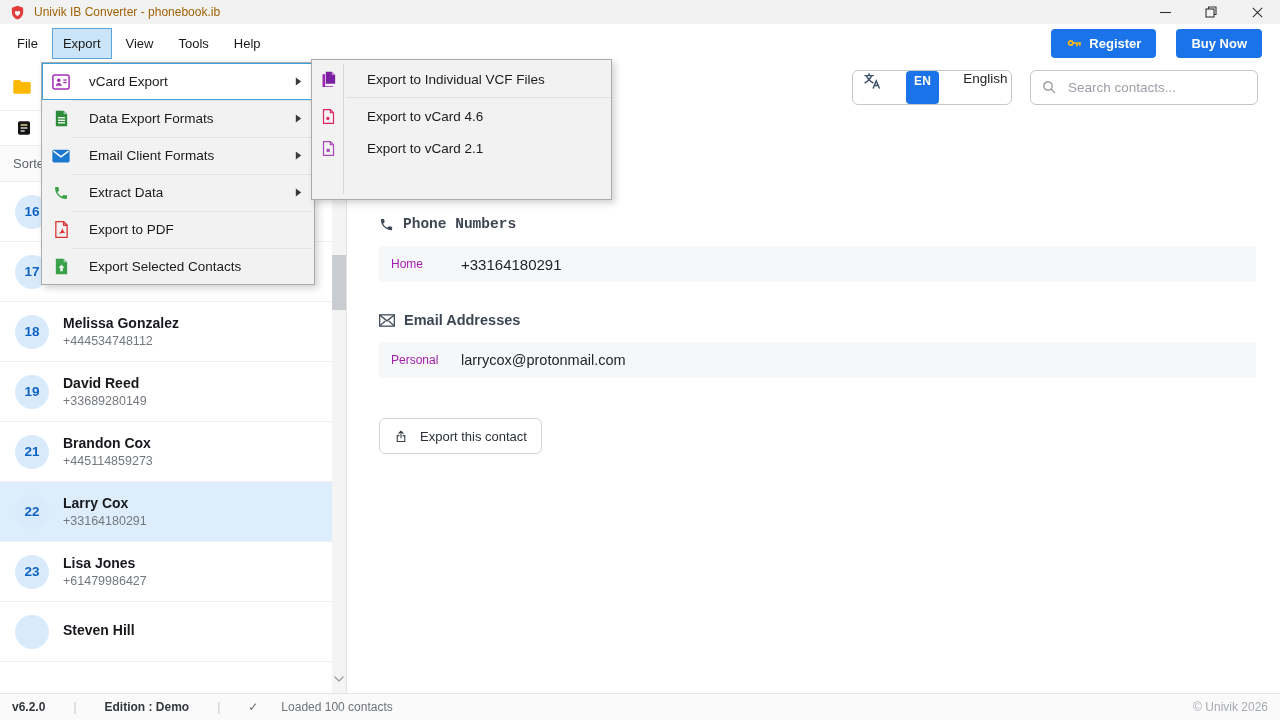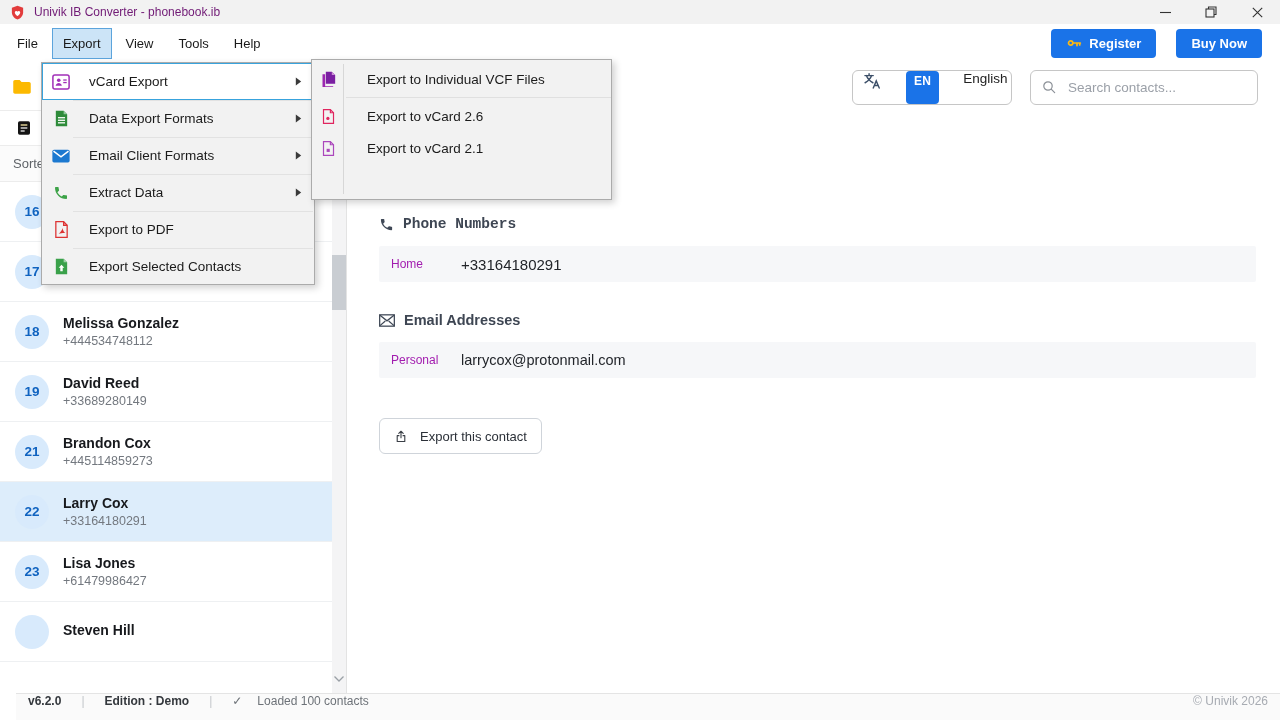--- a/index.html
+++ b/index.html
@@ -7,21 +7,21 @@
   body {
     width:1280px; height:720px; position:relative; overflow:hidden;
     background:#fff; font-family:"Liberation Sans", sans-serif; color:#1a1a1a;
     -webkit-font-smoothing:antialiased;
   }
 
   
   .titlebar { position:absolute; top:0; left:0; right:0; height:24px; background:#f2f2f2;
     display:flex; align-items:center; }
   .app-icon { margin:0 9px 0 10px; display:flex; }
-  .win-title { font-size:12px; color:#701a75; }
+  .win-title { font-size:12px; color:#a16207; }
   .win-controls { margin-left:auto; display:flex; height:100%; }
   .win-btn { width:46px; height:100%; display:flex; align-items:center; justify-content:center; }
 
   
   .menubar { position:absolute; top:24px; left:0; right:0; height:38px; background:#fff;
     display:flex; align-items:center; padding-left:6px; }
   .menu-item { font-size:13px; color:#1a1a1a; padding:7px 10px; margin-right:3px; border:1px solid transparent; }
   .menu-item.active { background:#cce4f7; border:1px solid #5ca4dc; }
   .menubar-right { margin-left:auto; display:flex; gap:20px; padding-right:18px; align-items:center; }
   .btn-primary { background:#1a73e8; color:#fff; font-size:13px; font-weight:700; border:none;
@@ -89,23 +89,23 @@
   .vcard-submenu { position:absolute; left:311px; top:59px; width:301px; height:141px;
     background:#f2f2f2; border:1px solid #ababab; box-shadow:3px 3px 7px rgba(0,0,0,.18);
     z-index:60; padding-top:3px; }
   .sm-divider { position:absolute; left:31px; top:4px; bottom:5px; width:1px; background:#d7d7d7; }
   .sm-item { height:32px; display:flex; align-items:center; }
   .sm-icon { width:16px; margin-left:8px; display:flex; justify-content:center; flex:none; }
   .sm-label { margin-left:31px; font-size:13.5px; color:#1b1b1b; }
   .sm-sep { height:1px; background:#e0e0e0; margin:2px 0 2px 0; }
 
   
-  .statusbar { position:absolute; left:16px; right:0; bottom:0; height:27px; background:#fafafa;
-    border-top:1px solid #e4e4e4; display:flex; align-items:flex-start; padding:0 12px;
-    font-size:12px; gap:20px; }
+  .statusbar { position:absolute; left:0; right:0; bottom:0; height:27px; background:#fafafa;
+    border-top:1px solid #e4e4e4; display:flex; align-items:center; padding:0 12px;
+    font-size:12px; gap:28px; }
   .sb-strong { color:#34383d; font-weight:700; }
   .sb-pipe { color:#c4c7cb; }
   .sb-muted { color:#6d7278; }
   .sb-copy { margin-left:auto; color:#a7abb2; }
 </style>
 </head>
 <body>
 
 <div class="titlebar">
   <span class="app-icon">
@@ -414,21 +414,21 @@
   </div>
   <div class="sm-sep" style="margin-left:34px;"></div>
   <div class="sm-item">
     <span class="sm-icon">
       <svg width="13" height="15" viewBox="0 0 20 24" fill="none">
           <path d="M2 1h11l5 5v17H2z" stroke="#e0255f" stroke-width="1.9"></path>
           <path d="M13 1v5h5" stroke="#e0255f" stroke-width="1.9"></path>
           <circle cx="9" cy="15" r="2.6" fill="#e0255f"></circle>
         </svg>
     </span>
-    <span class="sm-label">Export to vCard 2.6</span>
+    <span class="sm-label">Export to vCard 4.6</span>
   </div>
   <div class="sm-item">
     <span class="sm-icon">
       <svg width="13" height="15" viewBox="0 0 20 24" fill="none">
           <path d="M2 1h11l5 5v17H2z" stroke="#ab47bc" stroke-width="1.9"></path>
           <path d="M13 1v5h5" stroke="#ab47bc" stroke-width="1.9"></path>
           <rect x="7" y="12.5" width="5" height="5" fill="#ab47bc"></rect>
         </svg>
     </span>
     <span class="sm-label">Export to vCard 2.1</span>

